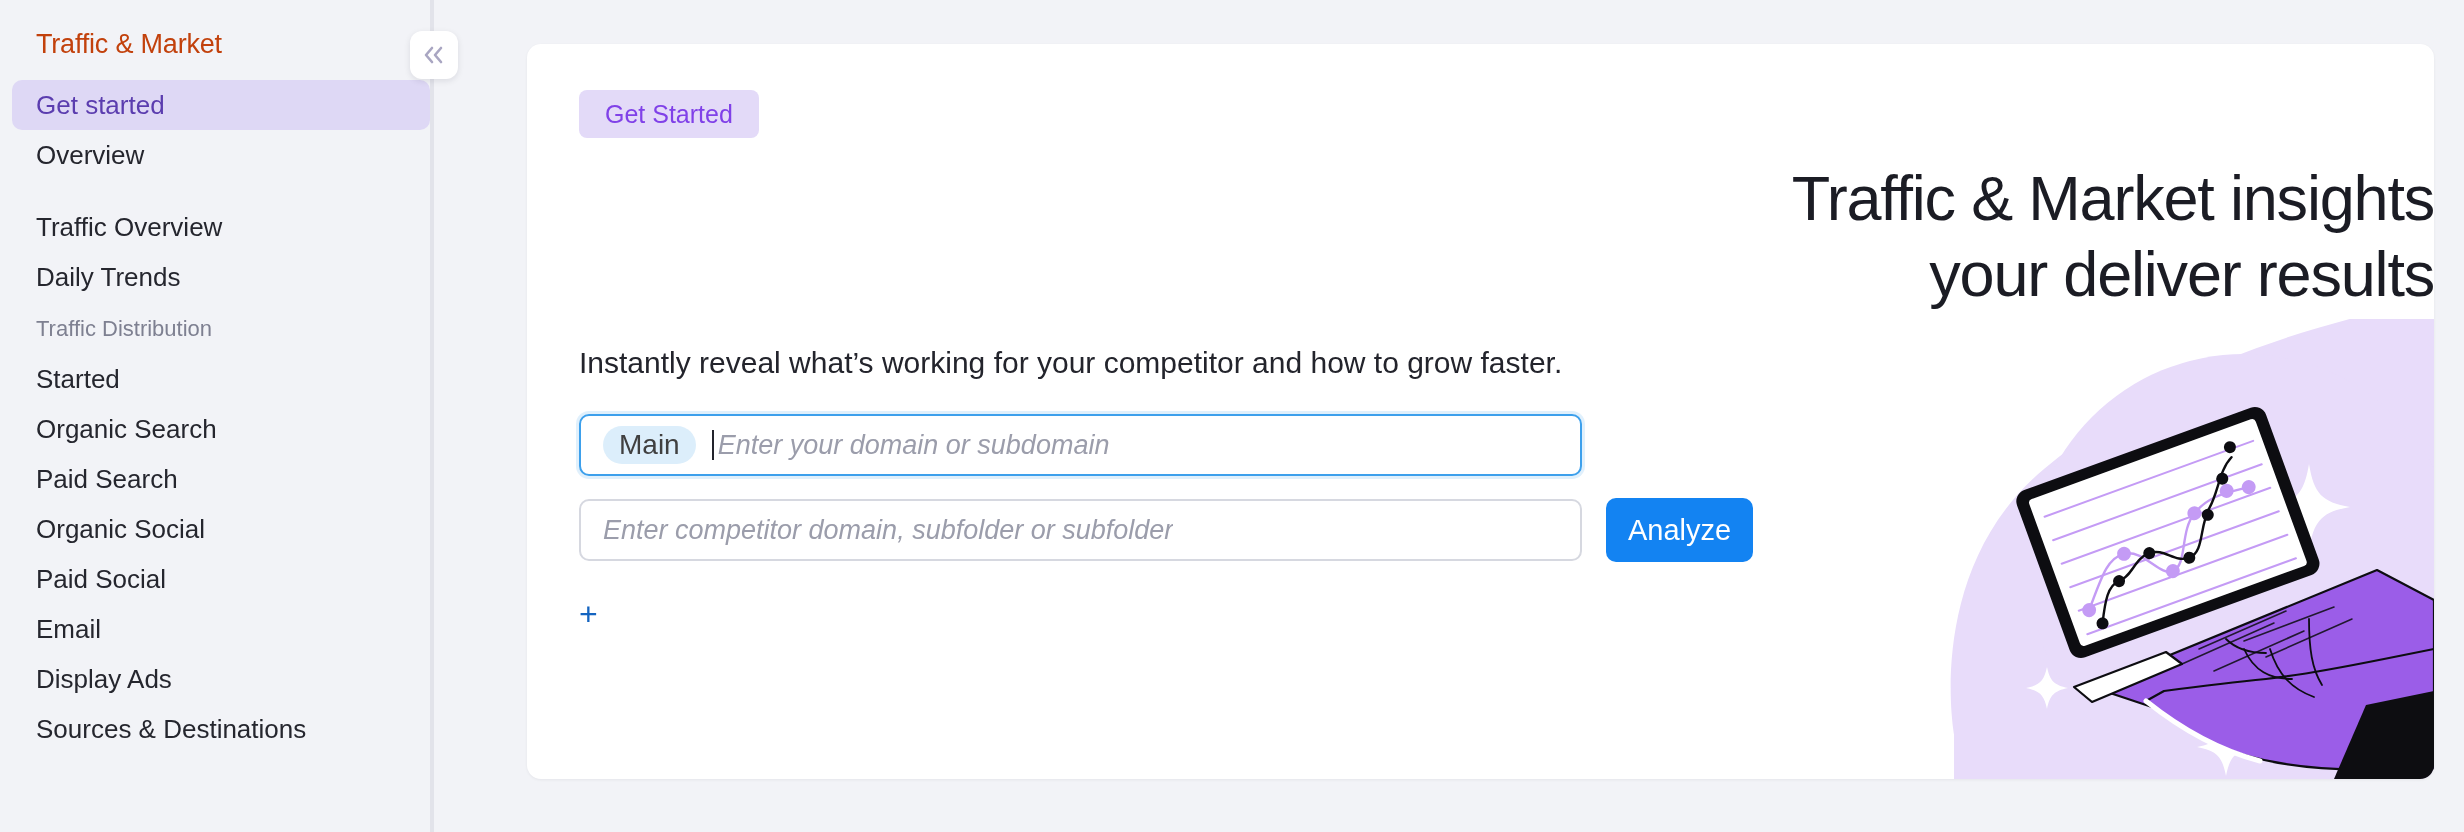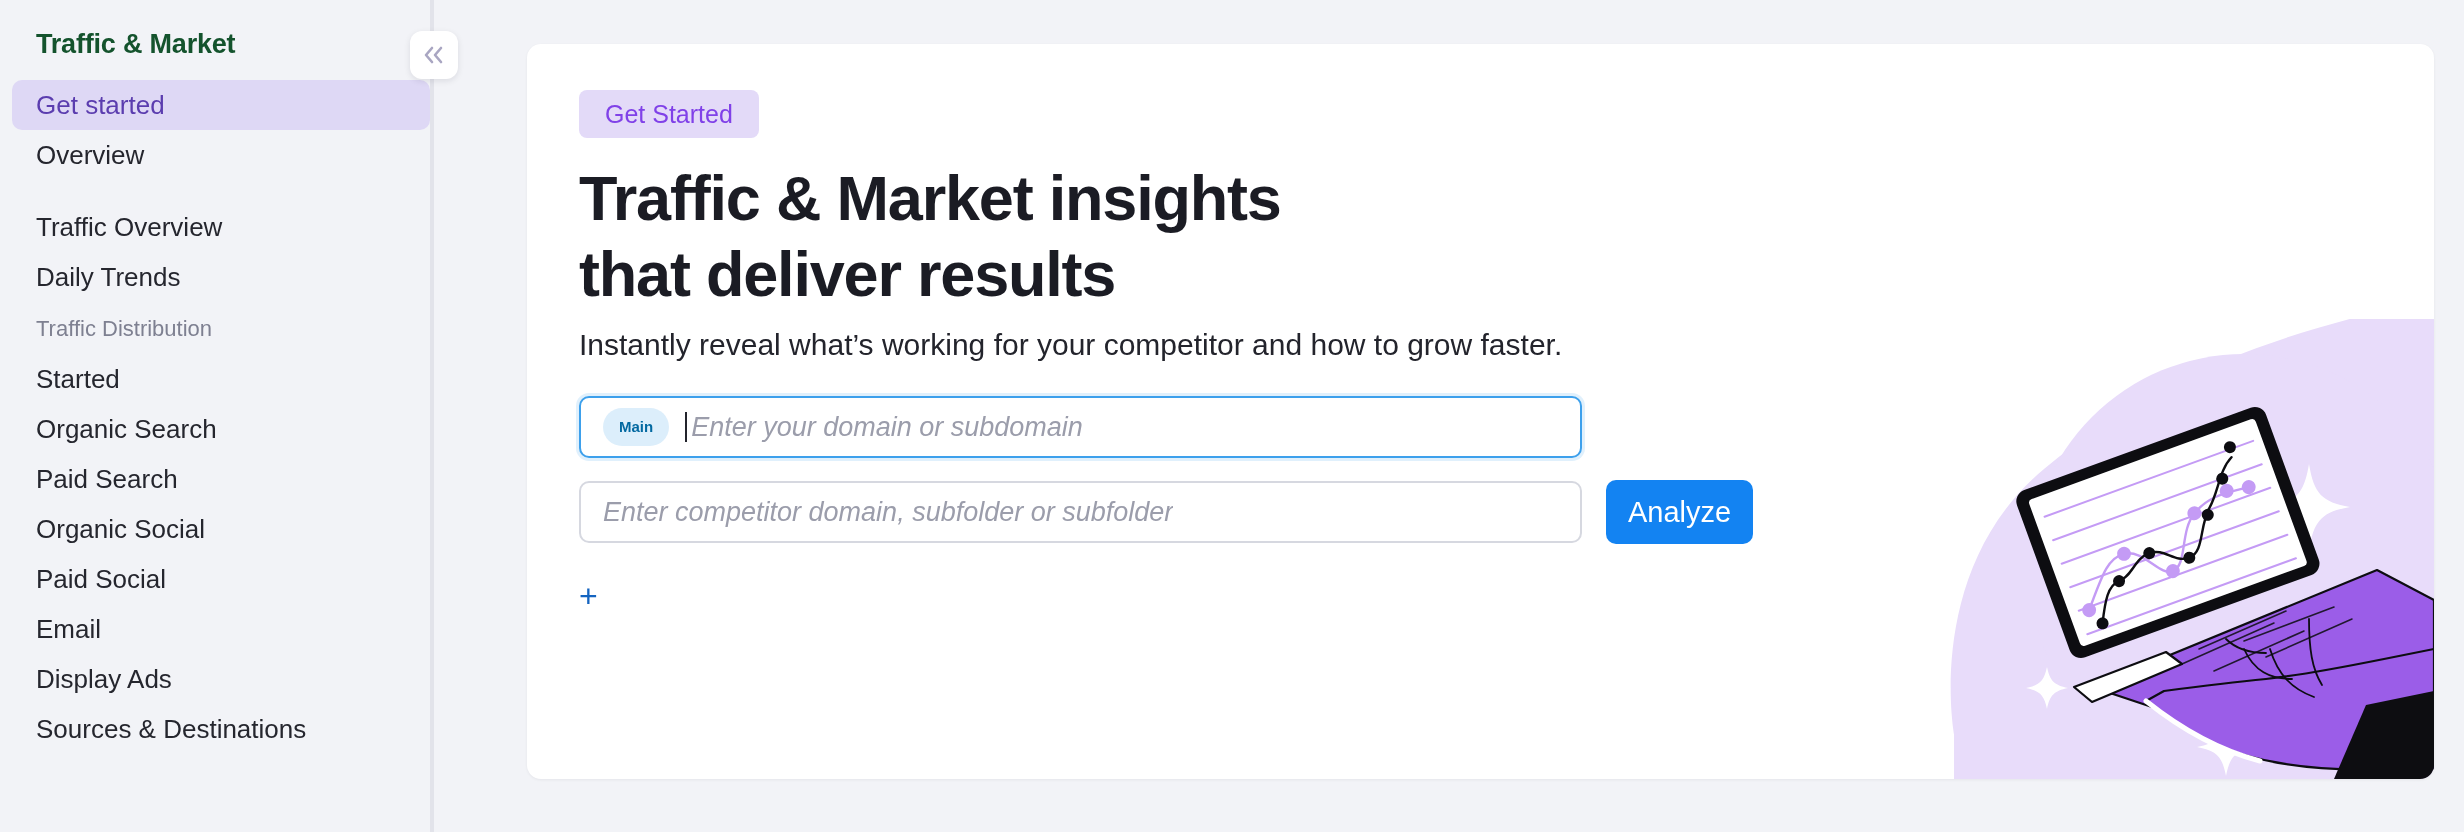--- a/index.html
+++ b/index.html
@@ -18,22 +18,22 @@
     width: 430px;
     height: 832px;
     background: #F2F3F7;
     flex: 0 0 430px;
     padding: 0 0 0 0;
     overflow: hidden;
   }
   .sidebar-inner { padding: 28px 26px 0 36px; }
   .sidebar-title {
     font-size: 27px;
-    font-weight: bold;
-    color: #14532d;
+    font-weight: normal;
+    color: #c2410c;
     letter-spacing: -0.2px;
     margin-bottom: 20px;
     line-height: 32px;
   }
   .nav-item {
     display: block;
     font-size: 26px;
     color: #25262E;
     line-height: 30px;
     padding: 10px 0 10px 24px;
@@ -104,25 +104,26 @@
     background: #E3DAF8;
     color: #8041E8;
     font-size: 25px;
     line-height: 30px;
     padding: 9px 26px;
     border-radius: 8px;
     margin-bottom: 22px;
   }
   .hero-title {
     font-size: 63px;
-    font-weight: bold;
+    font-weight: normal;
     color: #1B1C24;
     line-height: 76px;
     letter-spacing: -1.2px;
-    margin-bottom: 14px;
+    margin-bottom: 32px;
+    text-align: right;
   }
   .hero-sub {
     font-size: 30px;
     color: #23242C;
     line-height: 38px;
     margin-bottom: 32px;
   }
 
   .field-row { display: flex; align-items: center; gap: 24px; }
   .input-box {
@@ -134,23 +135,23 @@
     border: 2px solid #D6D8E0;
     border-radius: 10px;
     padding: 0 22px;
   }
   .input-box.focused {
     border-color: #3DA0EC;
     box-shadow: 0 0 0 3px rgba(61,160,236,0.16);
   }
   .badge-main {
     background: #DCEEFB;
-    color: #0369a1;
-    font-size: 15px;
-    font-weight: bold;
+    color: #404040;
+    font-size: 28px;
+    font-weight: normal;
     line-height: 26px;
     padding: 6px 16px;
     border-radius: 999px;
     margin-right: 16px;
     white-space: nowrap;
   }
   .caret {
     width: 2px; height: 30px;
     background: #23242C;
     margin-right: 4px;
@@ -342,21 +343,21 @@
             <path d="M452 386 L520 372 L520 460 L420 460 Z" fill="#0D0D11"></path>
           </g>
         </svg>
       </div>
 
       <div class="hero-content">
         <div class="badge-getstarted">Get Started</div>
 
         <h1 class="hero-title">
           <span>Traffic &amp; Market insights</span><br>
-          <span>that deliver results</span>
+          <span>your deliver results</span>
         </h1>
 
         <p class="hero-sub">Instantly reveal what’s working for your competitor and how to grow faster.</p>
 
         <div class="field-row">
           <div class="input-box focused">
             <span class="badge-main">Main</span>
             <span class="caret"></span>
             <span class="placeholder">Enter your domain or subdomain</span>
           </div>

